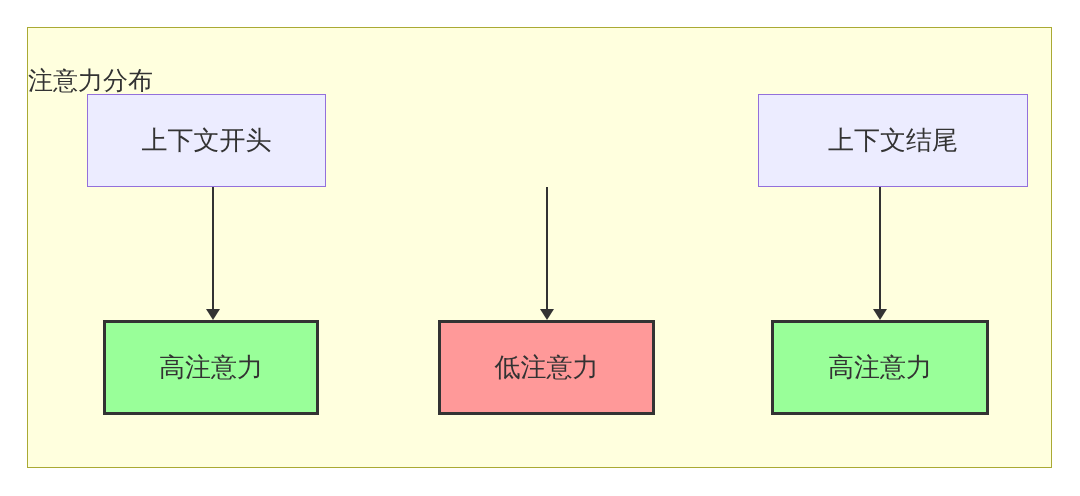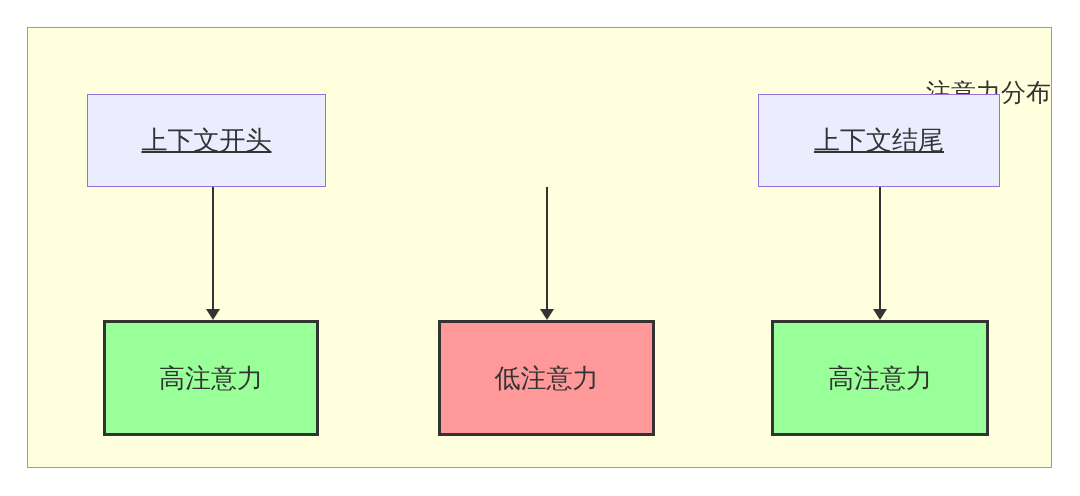--- a/index.html
+++ b/index.html
@@ -21,50 +21,49 @@
     top: 27px;
     width: 1025px;
     height: 441px;
     background: #ffffde;
     border: 1.5px solid #aaaa33;
     box-sizing: border-box;
   }
   .cluster-title {
     position: absolute;
     left: 0;
-    top: 50px;
+    top: 38px;
     width: 100%;
-    text-align: right;
+    text-align: left;
     font-size: 25px;
     line-height: 28px;
     color: #333333;
   }
   .node {
     position: absolute;
     display: flex;
     align-items: center;
     justify-content: center;
     box-sizing: border-box;
     font-size: 26px;
     color: #333333;
     white-space: nowrap;
   }
   .src {
     top: 94px;
     height: 93px;
     background: #ececff;
     border: 1.5px solid #9370db;
-    text-decoration: underline;
   }
   .src-a { left: 87px;  width: 239px; }
   .src-b { left: 423px; width: 247px; }
-  .src-c { left: 758px; width: 242px; }
+  .src-c { left: 758px; width: 270px; }
   .dst {
     top: 320px;
-    height: 116px;
+    height: 95px;
     border: 3px solid #333333;
   }
   .dst-high { background: #99ff99; }
   .dst-low  { background: #ff9999; }
   .dst-a { left: 103px; width: 216px; }
   .dst-b { left: 438px; width: 217px; font-family: Liberation Mono, monospace; }
   .dst-c { left: 771px; width: 218px; }
   .arrow {
     position: absolute;
     top: 187px;

